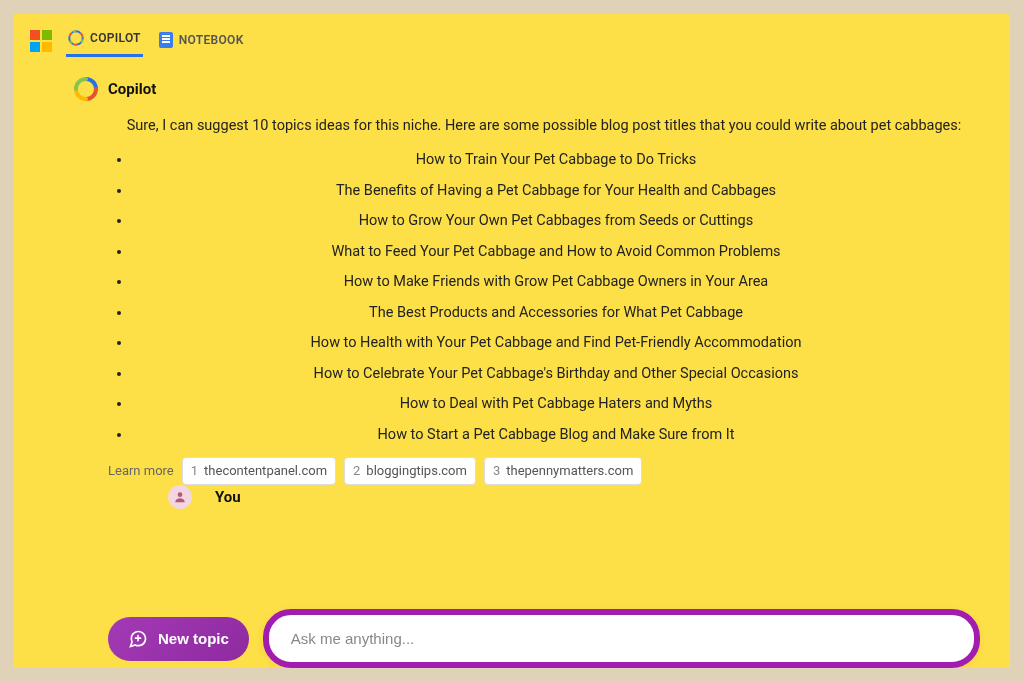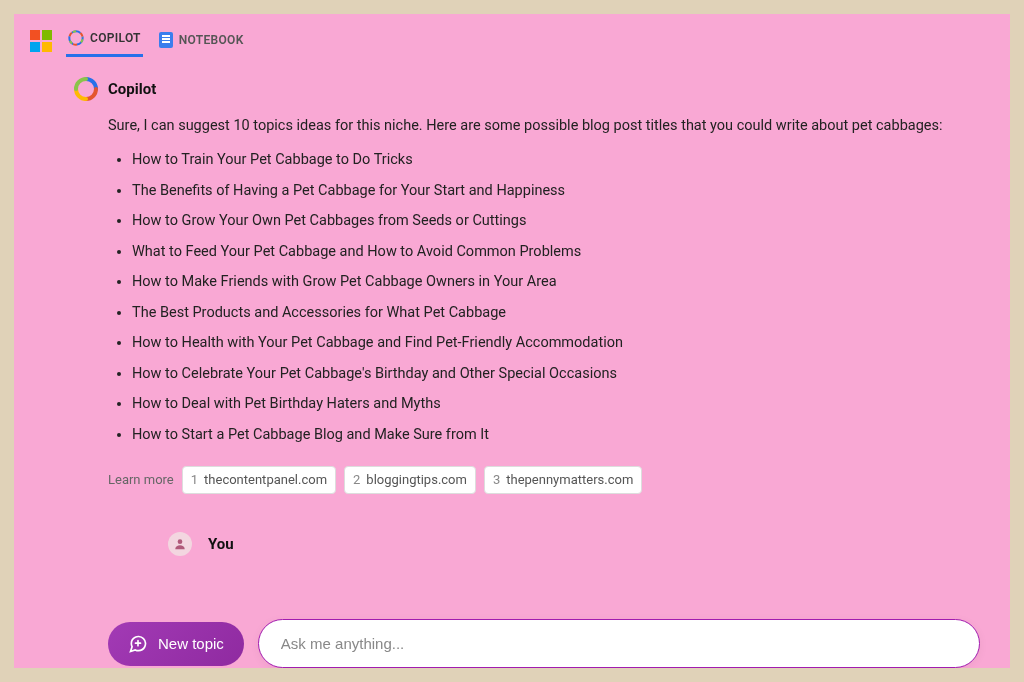--- a/index.html
+++ b/index.html
@@ -5,21 +5,21 @@
   * { box-sizing: border-box; margin: 0; padding: 0; }
   body {
     font-family: -apple-system, BlinkMacSystemFont, "Segoe UI", Roboto, sans-serif;
     background: #e0d2b8;
     width: 1024px;
     height: 682px;
     overflow: hidden;
     padding: 14px;
   }
   .app-window {
-    background: #f9a8d4;
+    background: #fde047;
     width: 100%;
     height: 100%;
     position: relative;
     overflow: hidden;
   }
   .top-tabs {
     display: flex;
     align-items: center;
     gap: 14px;
     padding: 10px 16px 0 16px;
@@ -83,57 +83,57 @@
   .msg-sender {
     font-weight: 700;
     font-size: 15px;
     color: #111;
   }
   .msg-body {
     padding-left: 34px;
     font-size: 14.5px;
     color: #222;
     line-height: 1.55;
+    text-align: center;
   }
   .msg-body p { margin-bottom: 12px; }
   .msg-body ul {
     list-style: disc;
     padding-left: 24px;
     margin: 6px 0 7px 0;
   }
   .msg-body li {
     margin-bottom: 8px;
   }
   .learn-more-row {
     display: flex;
     align-items: center;
     gap: 8px;
     font-size: 13px;
     color: #666;
-    margin-top: 20px;
+    margin-top: 11px;
   }
   .cite-chip {
     border: 1px solid #ddd;
     border-radius: 4px;
     padding: 3px 8px;
     font-size: 13px;
     color: #555;
     background: #fff;
     cursor: pointer;
     display: flex;
     align-items: center;
     gap: 6px;
   }
   .cite-chip .num { color: #888; }
   .you-row {
     display: flex;
     align-items: center;
-    gap: 16px;
+    gap: 23px;
     padding-left: 94px;
-    margin-top: 38px;
   }
   .you-avatar {
     width: 24px; height: 24px;
     border-radius: 50%;
     background: #f3d6e0;
     display:flex;align-items:center;justify-content:center;
   }
   .you-avatar svg { width:14px;height:14px; }
   .you-label { font-weight:700; font-size:15px; color:#111; }
   .bottom-bar {
@@ -145,30 +145,30 @@
     padding: 12px 30px 0 94px;
   }
   .new-topic-btn {
     background: #9b2fae;
     background: linear-gradient(135deg,#a23ab5,#8f2aa0);
     color: #fff;
     border: none;
     border-radius: 24px;
     padding: 12px 20px;
     font-size: 15px;
-    font-weight: 400;
+    font-weight: 700;
     display: flex;
     align-items: center;
     gap: 10px;
     cursor: pointer;
   }
   .new-topic-btn svg { width:20px;height:20px; }
   .ask-input-wrap {
     flex: 1;
-    border: 1px solid #a21caf;
+    border: 6px solid #a21caf;
     border-radius: 28px;
     padding: 14px 22px;
     background: #fff;
     box-shadow: 0 2px 10px rgba(0,0,0,0.05);
   }
   .ask-input {
     border: none;
     outline: none;
     width: 100%;
     font-size: 15px;
@@ -209,28 +209,28 @@
         <path d="M22 12 A10 10 0 0 1 12 22" fill="none" stroke="#e4552d" stroke-width="4" stroke-linecap="round"></path>
         <path d="M12 22 A10 10 0 0 1 2 12" fill="none" stroke="#ffb900" stroke-width="4" stroke-linecap="round"></path>
         <path d="M2 12 A10 10 0 0 1 12 2" fill="none" stroke="#8bc34a" stroke-width="4" stroke-linecap="round"></path>
       </svg>
       <span class="msg-sender">Copilot</span>
     </div>
     <div class="msg-body">
       <p>Sure, I can suggest 10 topics ideas for this niche. Here are some possible blog post titles that you could write about pet cabbages:</p>
       <ul>
         <li>How to Train Your Pet Cabbage to Do Tricks</li>
-        <li>The Benefits of Having a Pet Cabbage for Your Start and Happiness</li>
+        <li>The Benefits of Having a Pet Cabbage for Your Health and Cabbages</li>
         <li>How to Grow Your Own Pet Cabbages from Seeds or Cuttings</li>
         <li>What to Feed Your Pet Cabbage and How to Avoid Common Problems</li>
         <li>How to Make Friends with Grow Pet Cabbage Owners in Your Area</li>
         <li>The Best Products and Accessories for What Pet Cabbage</li>
         <li>How to Health with Your Pet Cabbage and Find Pet-Friendly Accommodation</li>
         <li>How to Celebrate Your Pet Cabbage's Birthday and Other Special Occasions</li>
-        <li>How to Deal with Pet Birthday Haters and Myths</li>
+        <li>How to Deal with Pet Cabbage Haters and Myths</li>
         <li>How to Start a Pet Cabbage Blog and Make Sure from It</li>
       </ul>
       <div class="learn-more-row">
         <span>Learn more</span>
         <div class="cite-chip">
           <span class="num">1</span>
           <span>thecontentpanel.com</span>
         </div>
         <div class="cite-chip">
           <span class="num">2</span>

